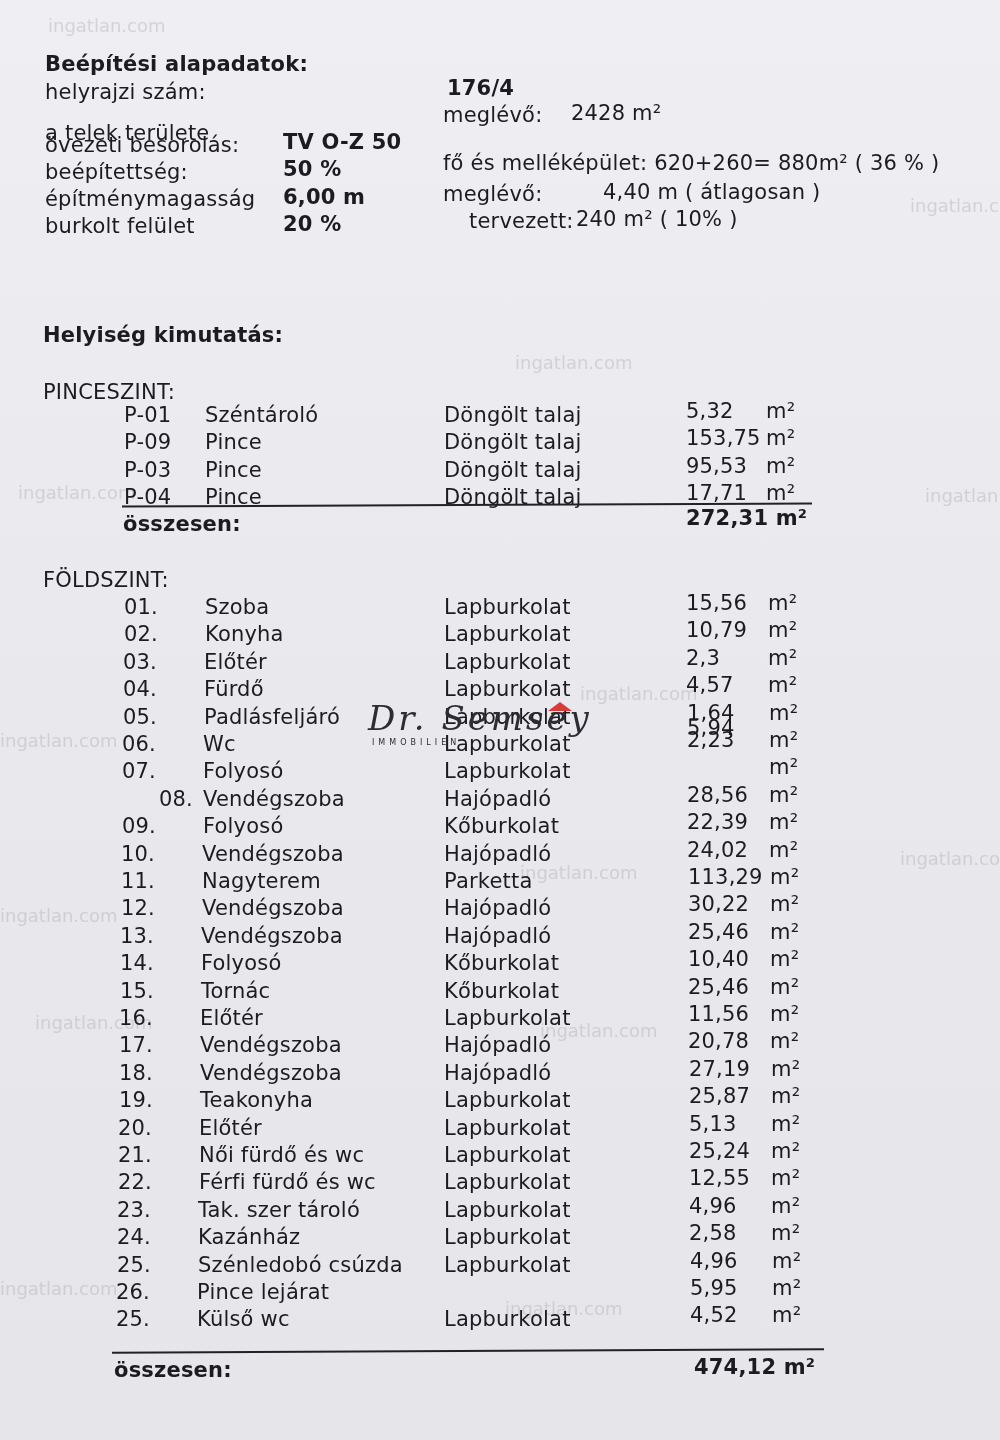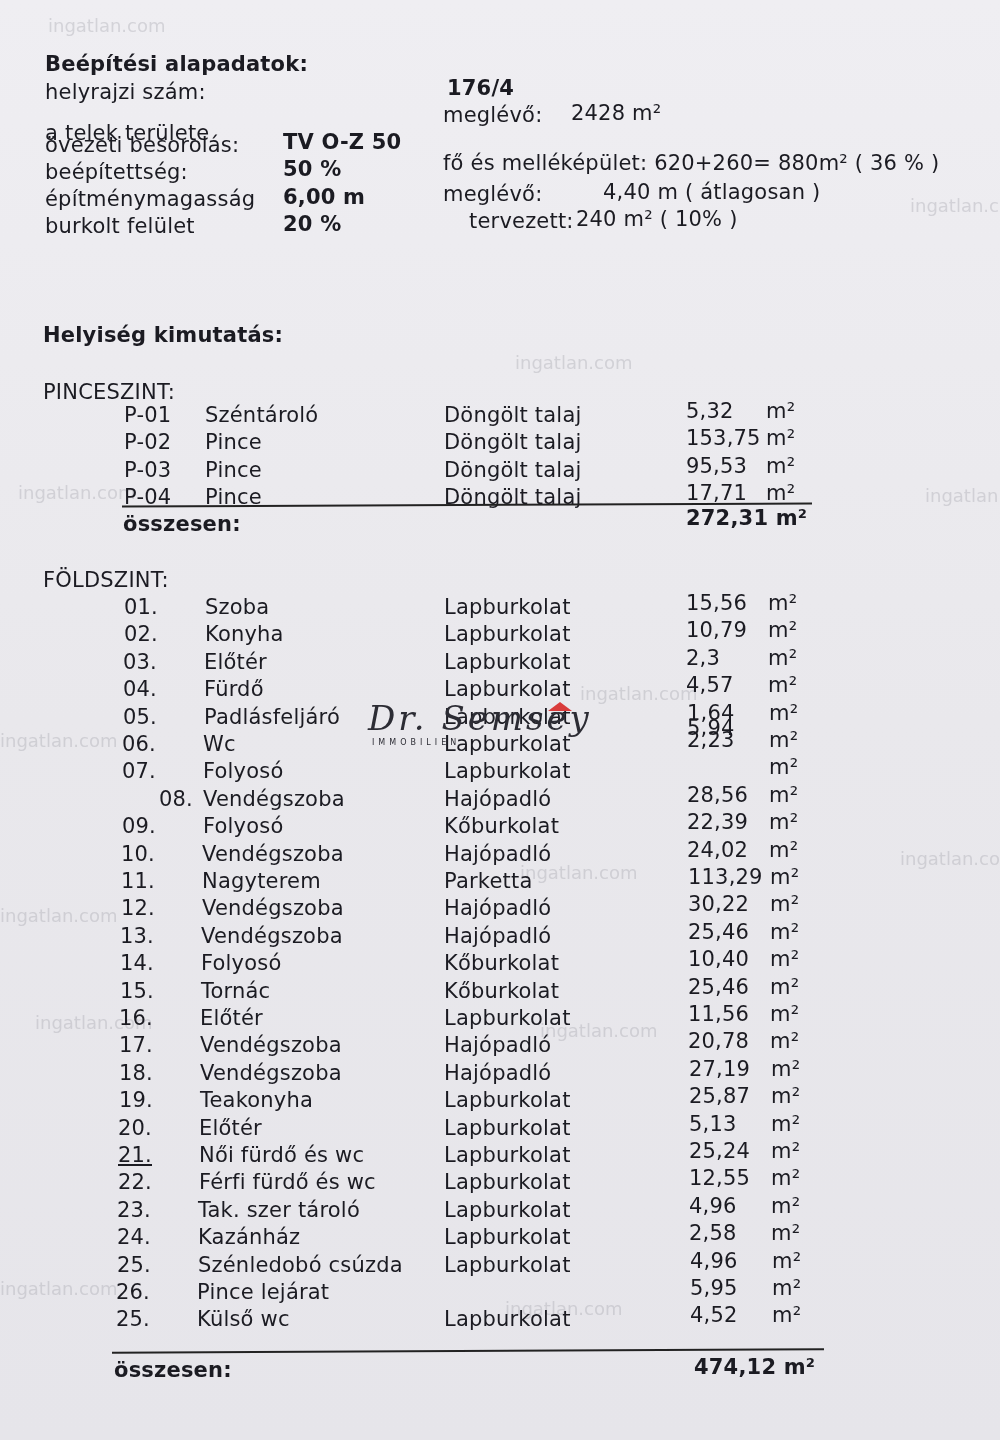--- a/index.html
+++ b/index.html
@@ -71,21 +71,21 @@
   <div class="abs t" style="left:43px;top:380px;">PINCESZINT:</div>
   <div id="basement-rows">
       <div>
         <div class="abs t" style="left: 124px; top: 403px;">P-01</div>
         <div class="abs t" style="left: 205px; top: 403px;">Széntároló</div>
         <div class="abs t" style="left: 444px; top: 403px;">Döngölt talaj</div>
         <div class="abs t" style="left: 686px; top: 399px;">5,32</div>
         <div class="abs t" style="left: 766px; top: 399px;">m²</div>
       </div>
       <div>
-        <div class="abs t" style="left: 124px; top: 430.3px;">P-02</div>
+        <div class="abs t" style="left: 124px; top: 430.3px;">P-09</div>
         <div class="abs t" style="left: 205px; top: 430.3px;">Pince</div>
         <div class="abs t" style="left: 444px; top: 430.3px;">Döngölt talaj</div>
         <div class="abs t" style="left: 686px; top: 426.3px;">153,75</div>
         <div class="abs t" style="left: 766px; top: 426.3px;">m²</div>
       </div>
       <div>
         <div class="abs t" style="left: 124px; top: 457.6px;">P-03</div>
         <div class="abs t" style="left: 205px; top: 457.6px;">Pince</div>
         <div class="abs t" style="left: 444px; top: 457.6px;">Döngölt talaj</div>
         <div class="abs t" style="left: 686px; top: 453.6px;">95,53</div>
@@ -239,21 +239,21 @@
         <div class="abs t" style="left: 771px; top: 1084.2px;">m²</div>
       </div>
       <div>
         <div class="abs t" style="left: 118px; top: 1115.6px;">20.</div>
         <div class="abs t" style="left: 199px; top: 1115.6px;">Előtér</div>
         <div class="abs t" style="left: 444px; top: 1115.6px;">Lapburkolat</div>
         <div class="abs t" style="left: 689px; top: 1111.6px;">5,13</div>
         <div class="abs t" style="left: 771px; top: 1111.6px;">m²</div>
       </div>
       <div>
-        <div class="abs t" style="left: 118px; top: 1143px; text-decoration: underline;">21.</div>
+        <div class="abs t" style="left: 118px; top: 1143px;">21.</div>
         <div class="abs t" style="left: 199px; top: 1143px;">Női fürdő és wc</div>
         <div class="abs t" style="left: 444px; top: 1143px;">Lapburkolat</div>
         <div class="abs t" style="left: 689px; top: 1139px; text-align: right;">25,24</div>
         <div class="abs t" style="left: 771px; top: 1139px;">m²</div>
       </div>
       <div>
         <div class="abs t" style="left: 118px; top: 1170.4px;">22.</div>
         <div class="abs t" style="left: 199px; top: 1170.4px;">Férfi fürdő és wc</div>
         <div class="abs t" style="left: 444px; top: 1170.4px;">Lapburkolat</div>
         <div class="abs t" style="left: 689px; top: 1166.4px;">12,55</div>

